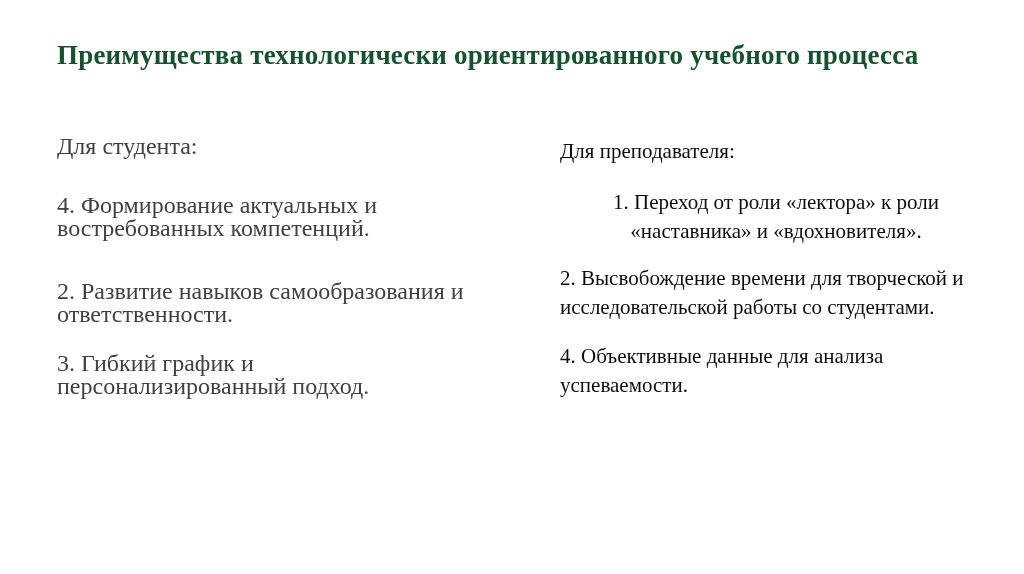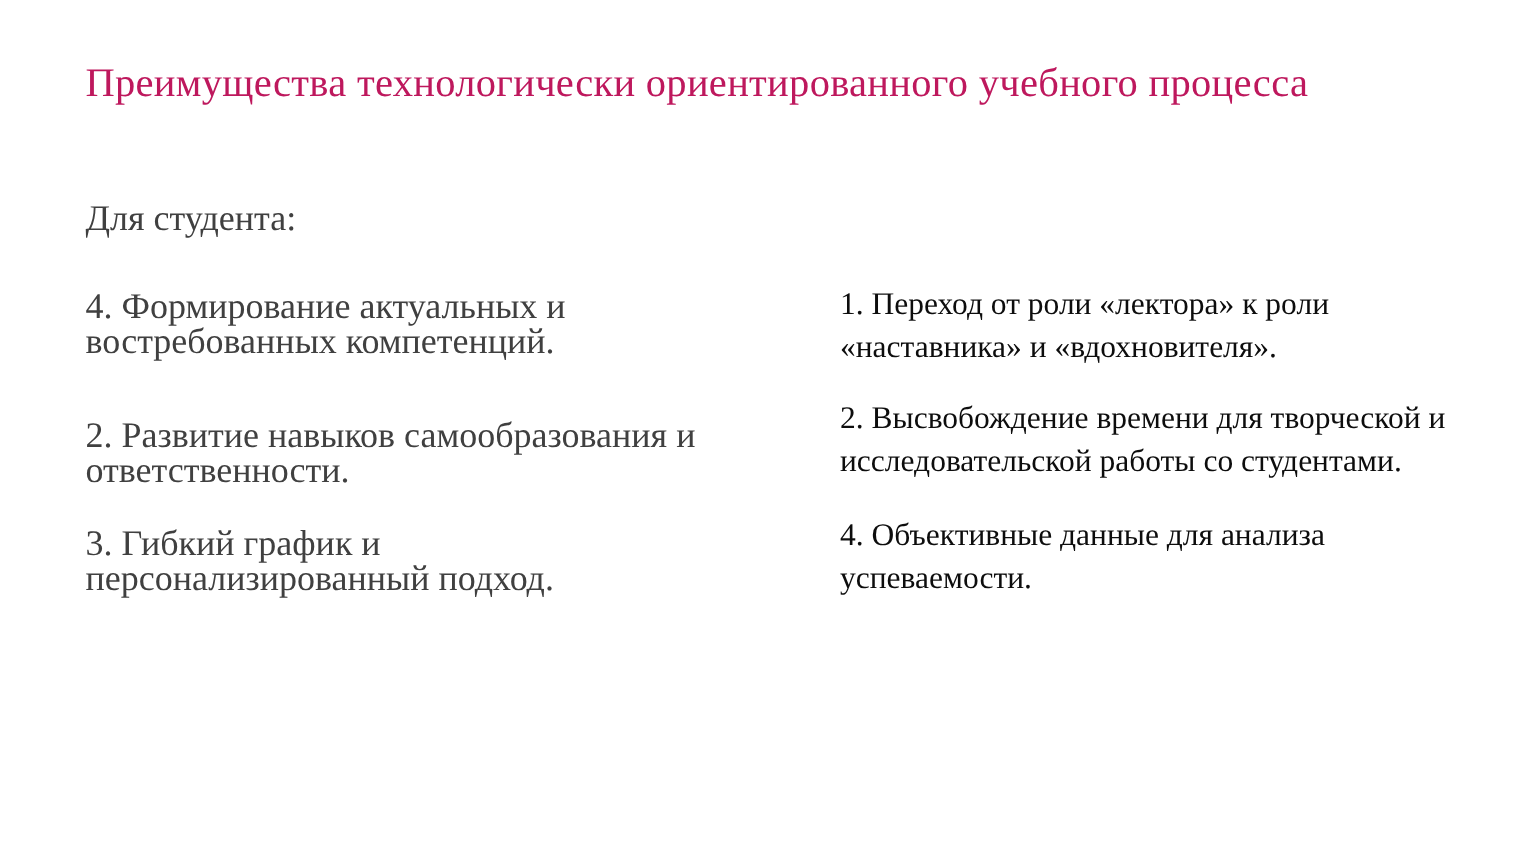--- a/index.html
+++ b/index.html
@@ -17,60 +17,61 @@
     background: #ffffff;
     font-family: "Liberation Serif", "DejaVu Serif", serif;
   }
   .title {
     position: absolute;
     left: 57px;
     top: 40px;
     width: 870px;
     margin: 0;
     font-size: 27px;
-    font-weight: normal;
+    font-weight: bold;
     line-height: 31px;
-    color: #be185d;
+    color: #14532d;
     letter-spacing: 0.2px;
   }
   .col {
     position: absolute;
     top: 0;
     height: 574px;
   }
   .col-left  { left: 57px;  width: 415px; color: #404040; font-size: 24px; }
   .col-right { left: 560px; width: 432px; color: #0d0d0d; font-size: 21px; }
   .heading, .item {
     position: absolute;
     left: 0;
     right: 0;
     margin: 0;
   }
   .col-left  .heading { top: 135px; line-height: 23px; }
   .col-left  .i1 { top: 194px; line-height: 23px; }
   .col-left  .i2 { top: 280px; line-height: 23px; }
   .col-left  .i3 { top: 352px; line-height: 23px; }
   .col-right .heading { top: 138px; line-height: 26px; }
-  .col-right .i1 { top: 188px; line-height: 29px; }
+  .col-right .i1 { top: 188px; line-height: 29px; text-align: center; }
   .col-right .i2 { top: 264px; line-height: 29px; }
   .col-right .i3 { top: 342px; line-height: 29px; }
 </style>
 </head>
 <body>
 
 <div class="slide">
 
   <h1 class="title">Преимущества технологически ориентированного учебного процесса</h1>
 
   <div class="col col-left">
     <div class="heading">Для студента:</div>
     <p class="item i1">4. Формирование актуальных и востребованных компетенций.</p>
     <p class="item i2">2. Развитие навыков самообразования и ответственности.</p>
     <p class="item i3">3. Гибкий график и персонализированный подход.</p>
   </div>
 
   <div class="col col-right">
+    <div class="heading">Для преподавателя:</div>
     <p class="item i1">1. Переход от роли «лектора» к роли «наставника» и «вдохновителя».</p>
     <p class="item i2">2. Высвобождение времени для творческой и исследовательской работы со студентами.</p>
     <p class="item i3">4. Объективные данные для анализа успеваемости.</p>
   </div>
 
 </div>
 
 </body></html>

